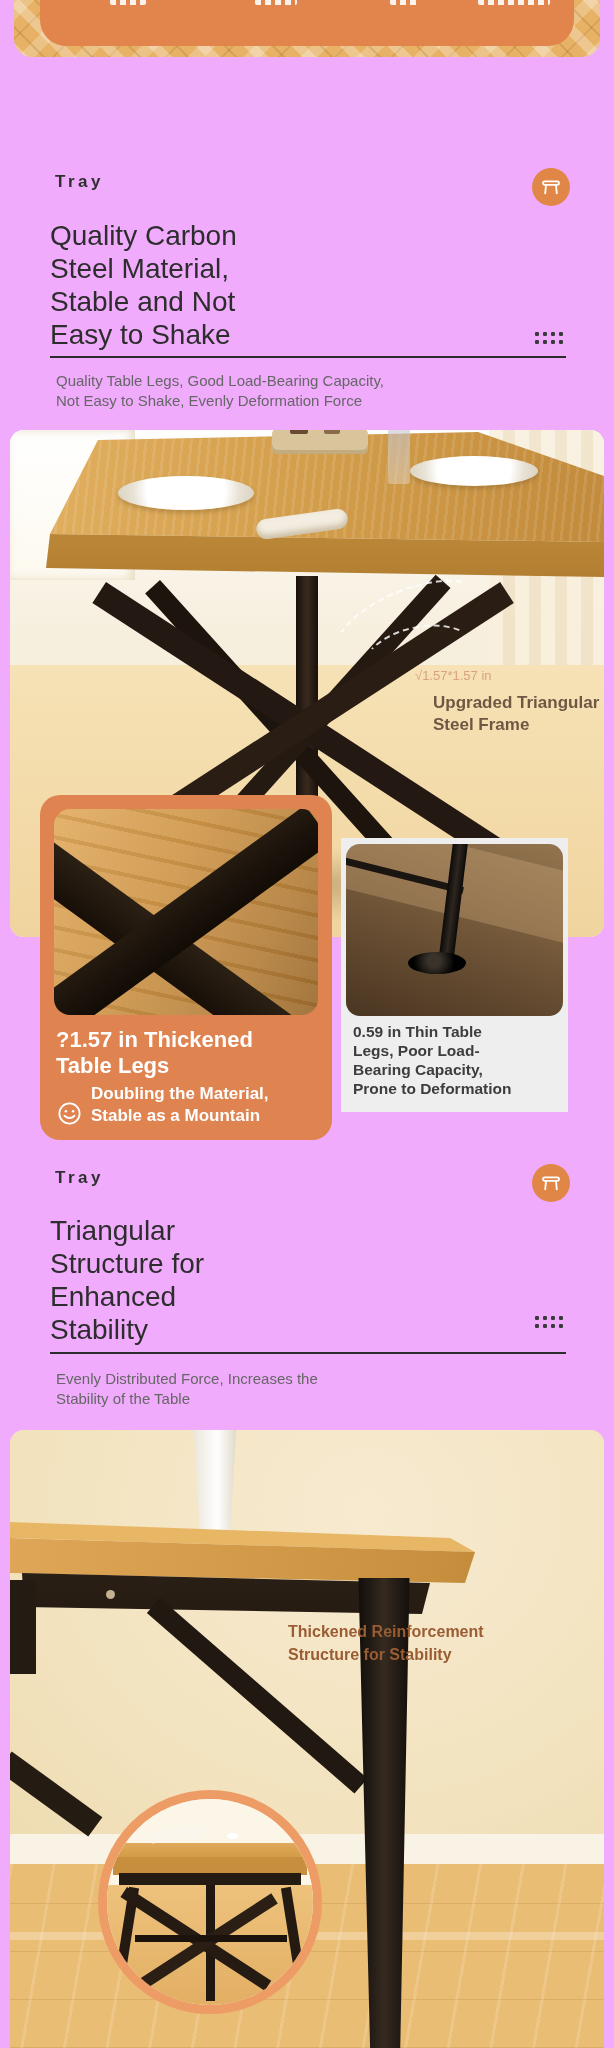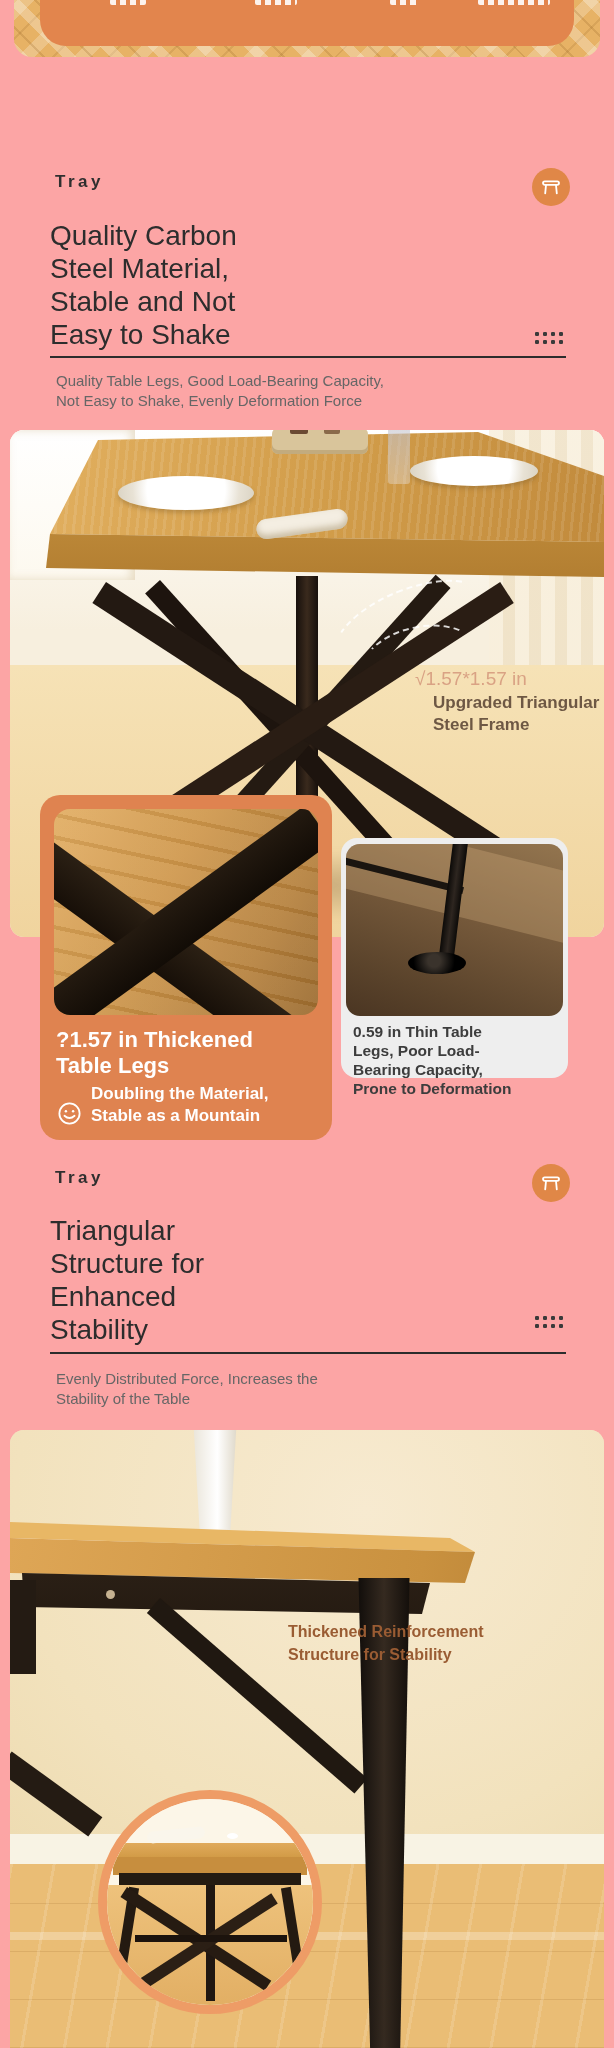--- a/index.html
+++ b/index.html
@@ -1,16 +1,16 @@
 <!DOCTYPE html>
 <html><head>
 <meta charset="utf-8">
 <style>
   html,body{margin:0;padding:0;background:#fff;}
-  #page{position:relative;width:614px;height:2048px;overflow:hidden;background:#fca5a5;
+  #page{position:relative;width:614px;height:2048px;overflow:hidden;background:#f0abfc;
         font-family:"Liberation Sans",sans-serif;color:#2e2e2e;}
   .abs{position:absolute;}
 
   
   #banner{left:14px;top:0;width:586px;height:57px;border-radius:0 0 18px 18px;overflow:hidden;
     background-color:#e7b265;
     background-image:
       repeating-linear-gradient(45deg, rgba(255,255,255,.28) 0 10px, transparent 10px 20px, rgba(140,90,30,.20) 20px 22px, transparent 22px 34px),
       repeating-linear-gradient(-45deg, rgba(255,255,255,.22) 0 12px, transparent 12px 26px, rgba(140,90,30,.16) 26px 28px, transparent 28px 40px);}
   #banner .bar{left:26px;top:0;width:534px;height:46px;background:#e2854d;border-radius:0 0 26px 26px;}
@@ -54,39 +54,39 @@
   #photo1 .post{left:286px;top:146px;width:22px;height:292px;}
   #photo1 .xA{left:96px;top:152px;width:470px;height:25px;transform:rotate(33deg);transform-origin:0 0;background:#231912;}
   #photo1 .xB{left:96px;top:408px;width:470px;height:25px;transform:rotate(-33deg);transform-origin:0 0;background:#2a1d14;}
   #photo1 .xC{left:150px;top:150px;width:400px;height:20px;transform:rotate(48deg);transform-origin:0 0;background:#1d140e;}
   #photo1 .xD{left:158px;top:442px;width:400px;height:20px;transform:rotate(-48deg);transform-origin:0 0;background:#241a12;}
   #photo1 .shadow{left:60px;top:420px;width:480px;height:70px;border-radius:50%;
     background:radial-gradient(rgba(95,60,20,.28),transparent 70%);filter:blur(4px);}
   .arc{border:2.5px dashed rgba(255,255,255,.92);border-color:rgba(255,255,255,.92) transparent transparent transparent;border-radius:50%;opacity:.9;}
   #photo1 .arc1{left:318px;top:158px;width:165px;height:80px;transform:rotate(-22deg);}
   #photo1 .arc2{left:352px;top:196px;width:112px;height:62px;transform:rotate(-12deg);}
-  #photo1 .spec{left:405px;top:238px;font-size:19px;color:#d9a284;}
+  #photo1 .spec{left:405px;top:238px;font-size:13px;color:#d9a284;}
   #photo1 .caption{left:423px;top:262px;width:178px;font-size:17px;line-height:22px;font-weight:700;color:#6e5844;}
 
   
   #goodCard{left:40px;top:795px;width:292px;height:345px;border-radius:20px;background:#df8350;z-index:3;}
   #goodCard .ph{left:14px;top:14px;width:264px;height:206px;border-radius:16px;overflow:hidden;
     background:linear-gradient(120deg,#e2ad62,#cf974b 40%,#b5803c 75%,#9a6a2e);}
   #goodCard .ph::before{content:"";position:absolute;inset:0;
     background:repeating-linear-gradient(12deg,rgba(255,255,255,.08) 0 18px,rgba(120,80,30,.12) 18px 22px);}
   #goodCard .gxA{left:-24px;top:16px;width:340px;height:46px;transform:rotate(36deg);transform-origin:0 0;
     background:linear-gradient(#2b2014,#170f08);}
   #goodCard .gxB{left:-24px;top:196px;width:340px;height:46px;transform:rotate(-36deg);transform-origin:0 0;
     background:linear-gradient(#241a10,#120c06);}
   #goodCard .ctitle{left:16px;top:232px;width:240px;font-size:22px;line-height:26px;font-weight:600;color:#fff;}
   #goodCard .crow{left:16px;top:288px;width:256px;display:flex;gap:8px;align-items:flex-end;}
   #goodCard .cdesc{width:190px;font-size:17px;line-height:22px;font-weight:600;color:#fff;}
 
   
-  #badCard{left:341px;top:838px;width:227px;height:240px;border-radius:16px;background:#eeeeee;z-index:2;}
+  #badCard{left:341px;top:838px;width:227px;height:274px;border-radius:0;background:#eeeeee;z-index:2;}
   #badCard .ph{left:5px;top:6px;width:217px;height:172px;border-radius:14px;overflow:hidden;
     background:linear-gradient(200deg,#93754f 0%,#74583a 45%,#5a432b 78%,#4a3522);}
   #badCard .band{left:-30px;top:6px;width:320px;height:70px;background:rgba(214,176,126,.33);transform:rotate(14deg);}
   #badCard .thinbar{left:-6px;top:28px;width:125px;height:7px;background:#1a1510;transform:rotate(14deg);}
   #badCard .leg{left:108px;top:-10px;width:15px;height:130px;transform:rotate(7deg);transform-origin:top;
     background:linear-gradient(90deg,#0c0a08,#2e2620 50%,#0c0a08);}
   #badCard .foot{left:62px;top:108px;width:58px;height:22px;border-radius:50%;
     background:radial-gradient(circle at 45% 40%,#3a332c 18%,#000 60%);}
   #badCard .btext{left:12px;top:184px;width:172px;font-size:15.5px;line-height:19px;font-weight:600;color:#3d3d3d;}
 

